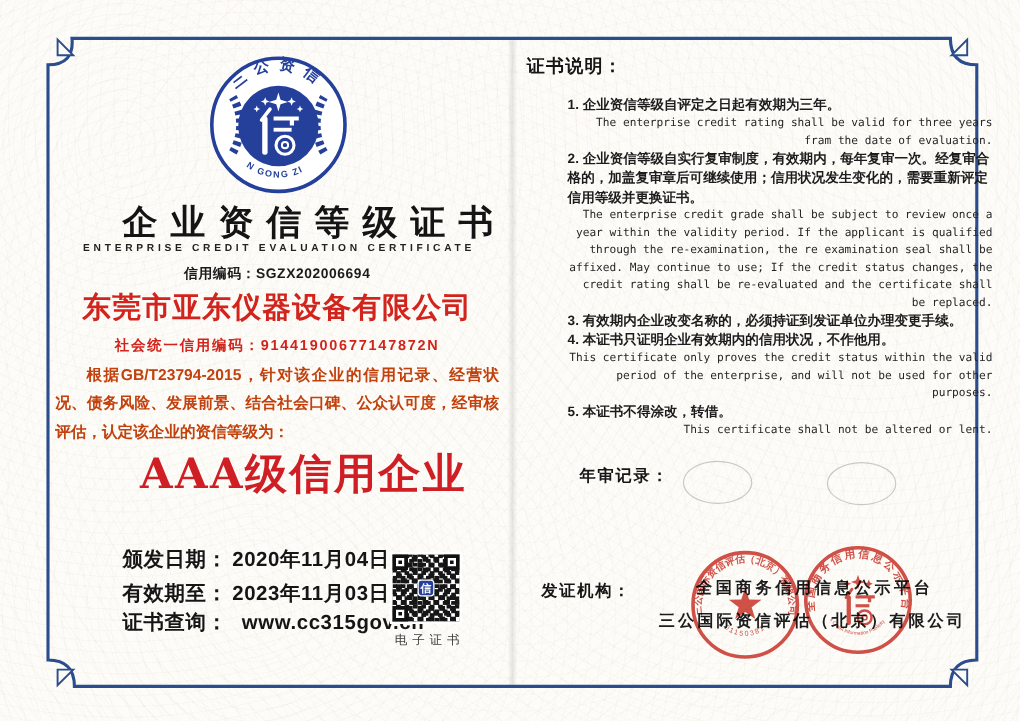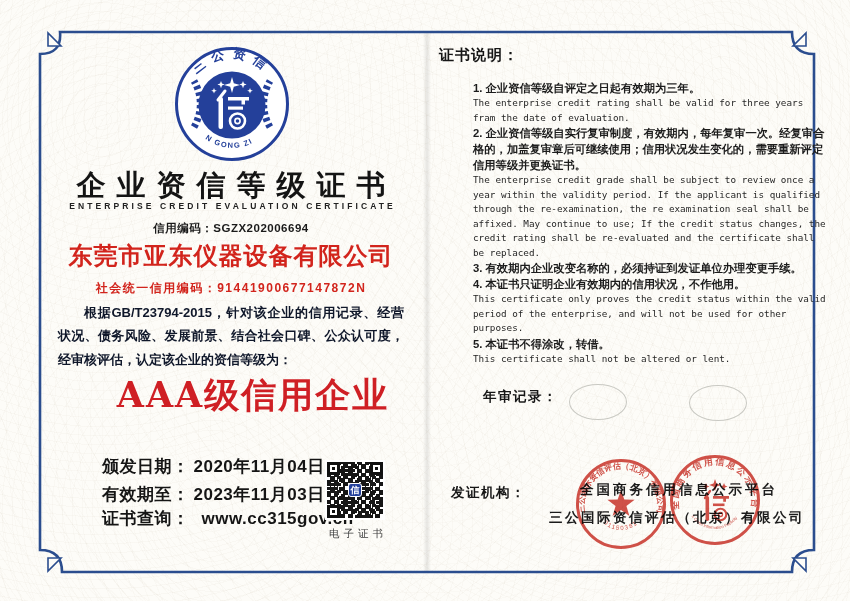--- a/index.html
+++ b/index.html
@@ -26,21 +26,21 @@
 
   .page { position:absolute; }
   #page-left  { left:40px;  top:30px; width:382px; height:545px; }
   #page-right { left:437px; top:30px; width:375px; height:545px; }
 
   .abs { position:absolute; }
 
   
   .logo-wrap { left:133px; top:15px; width:118px; height:118px; }
   .cert-title {
-    left:0; top:136px; width:100%; text-align:center;
+    left:0; top:136px; width:100%; text-align:right;
     font-family:"DejaVu Serif","Liberation Serif",serif;
     font-size:29px; font-weight:bold; color:#141414;
     letter-spacing:11px; text-indent:11px; white-space:nowrap;
   }
   .cert-subtitle {
     left:0; top:171px; width:100%; text-align:center;
     font-size:8.5px; font-weight:bold; color:#222;
     letter-spacing:3.1px; text-indent:3.1px; white-space:nowrap;
   }
   .credit-line {
@@ -49,22 +49,22 @@
   }
   .company {
     left:0; top:210px; width:100%; text-align:center;
     font-size:24px; font-weight:bold; color:#d2241c; letter-spacing:1px; white-space:nowrap;
   }
   .unified {
     left:0; top:250px; width:100%; text-align:center;
     font-size:12px; font-weight:bold; color:#d2241c; letter-spacing:1.5px; white-space:nowrap;
   }
   .statement {
-    left:0; top:271px; width:100%; padding:0 18px;
-    font-size:13px; font-weight:bold; color:#0f172a;
+    left:0; top:271px; width:100%; padding:0 6px;
+    font-size:13px; font-weight:bold; color:#c2410c;
     line-height:1.8; text-align:justify; text-indent:2em;
   }
   .rating {
     left:0; top:342px; width:100%; text-align:center;
     font-family:"DejaVu Serif","Liberation Serif",serif;
     font-size:35px; font-weight:bold; color:#cf1f24; letter-spacing:2px; white-space:nowrap;padding-left:44px;
   }
   .dateline { left:62px; font-size:17px; font-weight:bold; color:#151515; letter-spacing:.5px; white-space:nowrap; }
   .dateline .v { margin-left:4px; }
   .d1 { top:425px; } .d2 { top:453px; } .d3 { top:477px; }
@@ -93,21 +93,21 @@
     font-family:"DejaVu Serif","Liberation Serif",serif;
     font-size:10.5px; color:#3c3c3c; letter-spacing:4px; text-indent:4px; white-space:nowrap;
   }
 
   
   .r-heading { left:2px; top:16px; font-size:15px; font-weight:bold; color:#161616; letter-spacing:1px; }
   .r-body { left:14px; top:50px; width:354px;margin-left:22px; }
   .r-body .cn { font-size:11.3px; font-weight:bold; color:#1c1c1c; line-height:16px; }
   .r-body .en {
     font-family:"DejaVu Sans Mono","Liberation Mono",monospace;
-    font-size:9.3px; color:#262626; line-height:14.5px;
+    font-size:9.3px; color:#262626; line-height:14.5px;text-align:right;
   }
   .annual-label, .issuer-label {
     left:14px; font-size:13.5px; font-weight:bold; color:#161616; letter-spacing:1.5px; white-space:nowrap;
   }
   .annual-label { top:358px;padding-left:32px; } .issuer-label { top:454px; }
   .oval {
     width:58px; height:36px; border:1px solid #c9c9c3; border-radius:50%;
     display:flex; align-items:center; justify-content:center;
   }
   .oval span { font-size:4px; color:#cfc9ba; letter-spacing:1px; }

